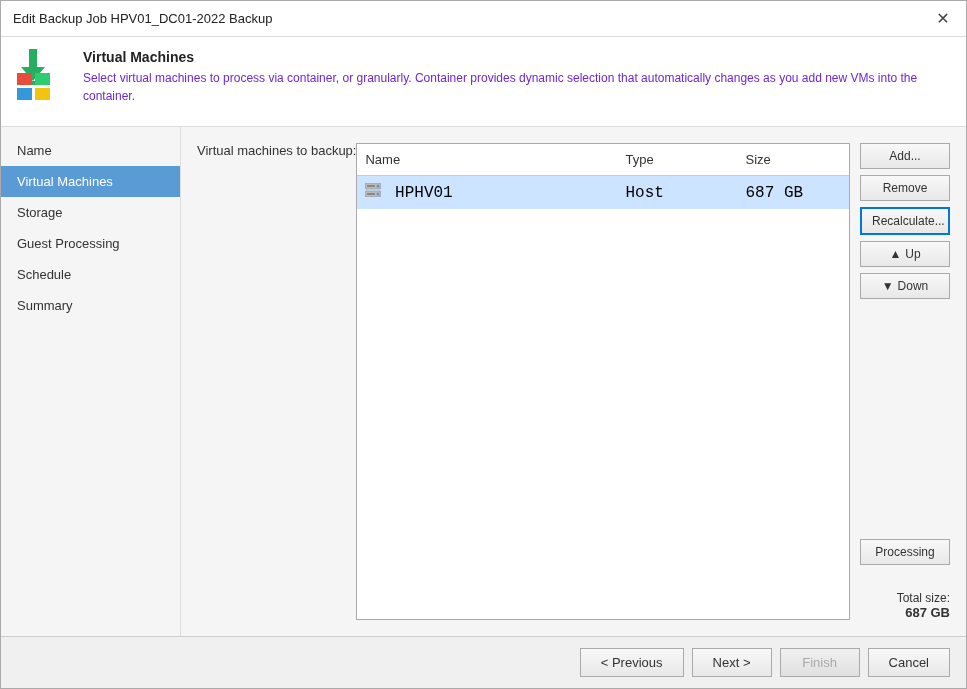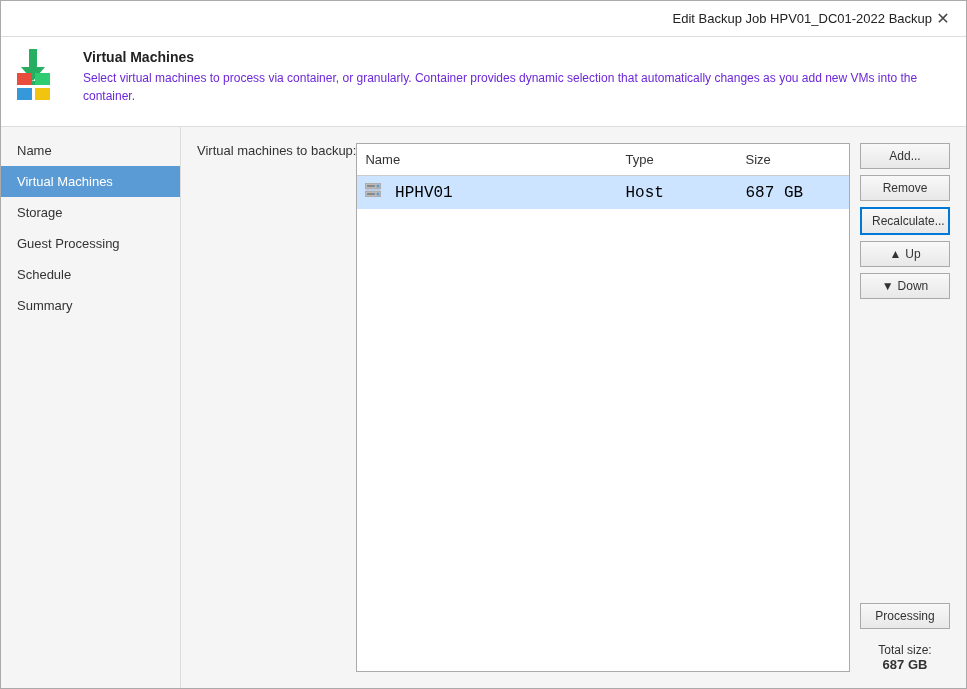--- a/index.html
+++ b/index.html
@@ -20,21 +20,21 @@
       box-shadow: 2px 2px 12px rgba(0,0,0,0.3);
       display: flex;
       flex-direction: column;
     }
     .title-bar {
       background: #ffffff;
       border-bottom: 1px solid #ddd;
       padding: 8px 12px;
       display: flex;
       align-items: center;
-      justify-content: flex-end;
+      justify-content: space-between;
       height: 36px;
     }
     .title-bar-text {
       font-size: 13px;
       color: #222;
       font-weight: normal;
     }
     .close-btn {
       width: 22px;
       height: 22px;
@@ -194,22 +194,22 @@
       background: linear-gradient(to bottom, #f8f8f8, #e8e8e8);
     }
     .btn-up, .btn-down {
       display: flex;
       align-items: center;
       justify-content: center;
       gap: 4px;
     }
     .spacer { flex: 1; }
     .total-size-area {
-      margin-top: 8px;
-      text-align: center;
+      margin-top: 20px;
+      text-align: right;
       font-size: 12px;
       color: #333;
     }
     .total-size-area .label { font-weight: normal; }
     .total-size-area .value { font-weight: bold; font-size: 13px; }
     .footer {
       background: #f0f0f0;
       border-top: 1px solid #ccc;
       padding: 10px 16px;
       display: flex;
@@ -363,14 +363,20 @@
           <div class="total-size-area">
             <div class="label">Total size:</div>
             <div class="value">687 GB</div>
           </div>
         </div>
 
       </div>
     </div>
   </div>
 
+  <div class="footer">
+    <button class="footer-btn">&lt; Previous</button>
+    <button class="footer-btn">Next &gt;</button>
+    <button class="footer-btn" disabled="">Finish</button>
+    <button class="footer-btn">Cancel</button>
+  </div>
 
 </div>
 
 </body></html>

